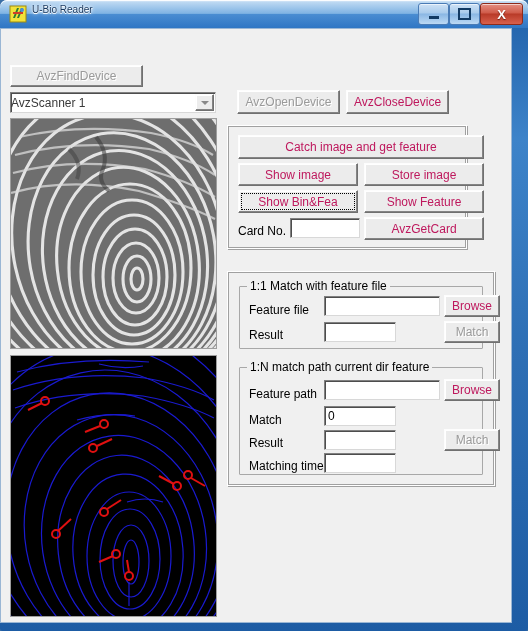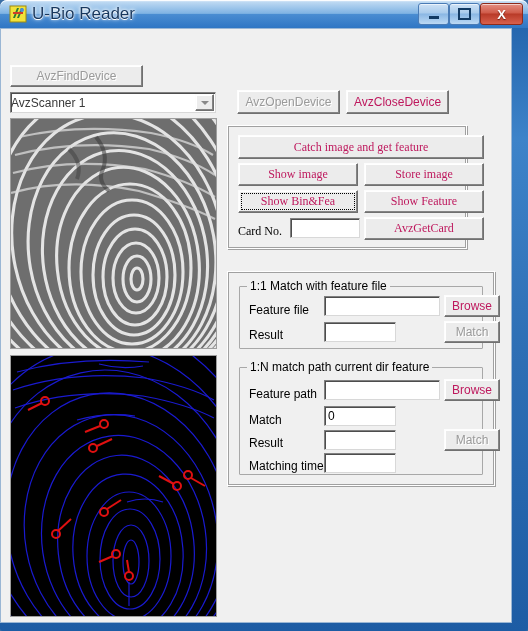--- a/index.html
+++ b/index.html
@@ -16,21 +16,21 @@
     position:absolute;left:0;top:0;width:528px;height:28px;
     border-radius:7px 7px 0 0;
     background:linear-gradient(to bottom,#e7f1fb 0%,#bcd8f2 8%,#7fb3e3 48%,#4a8dd2 50%,#2f76c4 100%);
     box-shadow:inset 0 1px 0 rgba(255,255,255,.85);
   }
   #title-icon{
     position:absolute;left:9px;top:5px;width:18px;height:18px;
   }
   #title-text{
     position:absolute;left:32px;top:4px;
-    font-size:17px;color:#17375e;
+    font-size:10px;color:#17375e;
     text-shadow:0 0 3px #fff,0 0 5px #fff,0 1px 0 #fff;
     white-space:nowrap;
   }
   .caption-btn{
     position:absolute;top:3px;height:20px;width:29px;
     border:1px solid #4a7bb5;border-radius:3px;
     box-shadow:inset 0 1px 0 rgba(255,255,255,.6);
     cursor:pointer;
   }
   #btn-min{left:418px;background:linear-gradient(to bottom,#cfe2f5 0%,#a9cbec 45%,#8ab7e4 50%,#bcd9f4 100%);}
@@ -263,21 +263,21 @@
           <circle cx="45" cy="178" r="4"></circle>
             <path d="M47 175 L60 163"></path>
           <circle cx="105" cy="198" r="4"></circle>
             <path d="M102 200 L88 206"></path>
           <circle cx="118" cy="220" r="4"></circle>
             <path d="M118 216 L116 204"></path>
         </g>
       </svg>
     </div>
 
-    <div class="panel" style="left:226px;top:96px;width:240px;height:124px;font-family:Liberation Serif, serif;">
+    <div class="panel" style="left:226px;top:96px;width:240px;height:124px;">
 
       <div class="btn" style="left:10px;top:9px;width:246px;height:24px;">
         <span>Catch image and get feature</span>
       </div>
 
       <div class="btn" style="left:10px;top:37px;width:120px;height:23px;">
         <span>Show image</span>
       </div>
       <div class="btn" style="left:136px;top:37px;width:120px;height:23px;">
         <span>Store image</span>

